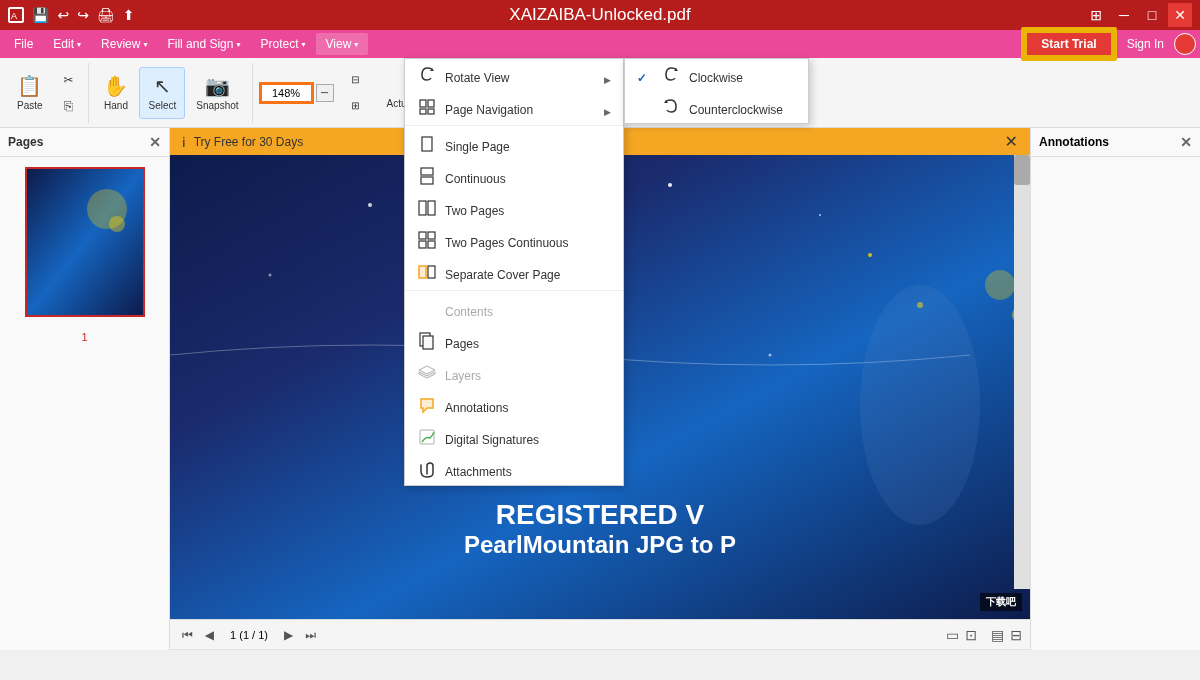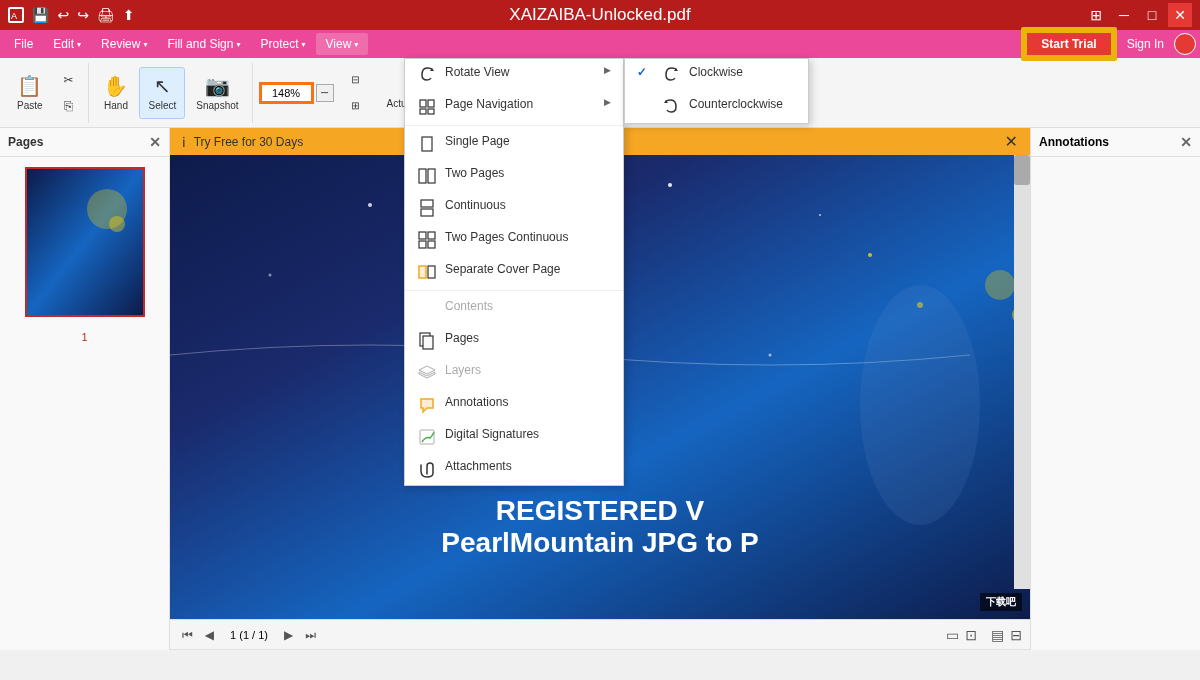--- a/index.html
+++ b/index.html
@@ -167,21 +167,21 @@
     .pdf-watermark {
       position: absolute;
       bottom: 60px;
       left: 50%;
       transform: translateX(-50%);
       text-align: center;
       color: white;
       font-weight: bold;
     }
     .pdf-watermark .line1 { font-size: 28px; }
-    .pdf-watermark .line2 { font-size: 28px; }
+    .pdf-watermark .line2 { font-size: 24px; }
     .pdf-watermark .line3 { font-size: 20px; }
     .scrollbar-v {
       position: absolute;
       right: 0; top: 0; bottom: 30px;
       width: 16px;
       background: #e0e0e0;
     }
     .scrollbar-thumb {
       width: 100%;
       height: 30px;
@@ -231,21 +231,21 @@
     .dropdown-menu {
       position: absolute;
       background: white;
       border: 1px solid #ccc;
       box-shadow: 2px 2px 8px rgba(0,0,0,0.2);
       min-width: 200px;
       z-index: 200;
     }
     .dropdown-item {
       display: flex;
-      align-items: flex-start;
+      align-items: flex-end;
       padding: 6px 12px;
       gap: 8px;
       cursor: pointer;
       font-size: 12px;
       color: #333;
     }
     .dropdown-item.disabled { color: #aaa; cursor: default; }
     .dropdown-item .item-icon { width: 20px; height: 20px; display: flex; align-items: center; justify-content: center; font-size: 14px; flex-shrink: 0; }
     .dropdown-item .item-label { flex: 1; }
     .dropdown-item .item-arrow { font-size: 9px; color: #666; }
@@ -541,35 +541,35 @@
         <svg width="18" height="18" viewBox="0 0 18 18">
             <rect x="4" y="2" width="10" height="14" stroke="#333" stroke-width="1.2" fill="none"></rect>
           </svg>
       </span>
       <span class="item-label">Single Page</span>
     </div>
 
     <div class="dropdown-item">
       <span class="item-icon">
         <svg width="18" height="18" viewBox="0 0 18 18">
+            <rect x="3" y="1" width="12" height="7" stroke="#333" stroke-width="1.2" fill="none"></rect>
+            <rect x="3" y="10" width="12" height="7" stroke="#333" stroke-width="1.2" fill="none"></rect>
+          </svg>
+      </span>
+      <span class="item-label">Continuous</span>
+    </div>
+
+    <div class="dropdown-item">
+      <span class="item-icon">
+        <svg width="18" height="18" viewBox="0 0 18 18">
             <rect x="1" y="2" width="7" height="14" stroke="#333" stroke-width="1.2" fill="none"></rect>
             <rect x="10" y="2" width="7" height="14" stroke="#333" stroke-width="1.2" fill="none"></rect>
           </svg>
       </span>
       <span class="item-label">Two Pages</span>
-    </div>
-
-    <div class="dropdown-item">
-      <span class="item-icon">
-        <svg width="18" height="18" viewBox="0 0 18 18">
-            <rect x="3" y="1" width="12" height="7" stroke="#333" stroke-width="1.2" fill="none"></rect>
-            <rect x="3" y="10" width="12" height="7" stroke="#333" stroke-width="1.2" fill="none"></rect>
-          </svg>
-      </span>
-      <span class="item-label">Continuous</span>
     </div>
 
     <div class="dropdown-item">
       <span class="item-icon">
         <svg width="18" height="18" viewBox="0 0 18 18">
             <rect x="1" y="1" width="7" height="7" stroke="#333" stroke-width="1.2" fill="none"></rect>
             <rect x="10" y="1" width="7" height="7" stroke="#333" stroke-width="1.2" fill="none"></rect>
             <rect x="1" y="10" width="7" height="7" stroke="#333" stroke-width="1.2" fill="none"></rect>
             <rect x="10" y="10" width="7" height="7" stroke="#333" stroke-width="1.2" fill="none"></rect>
           </svg>

